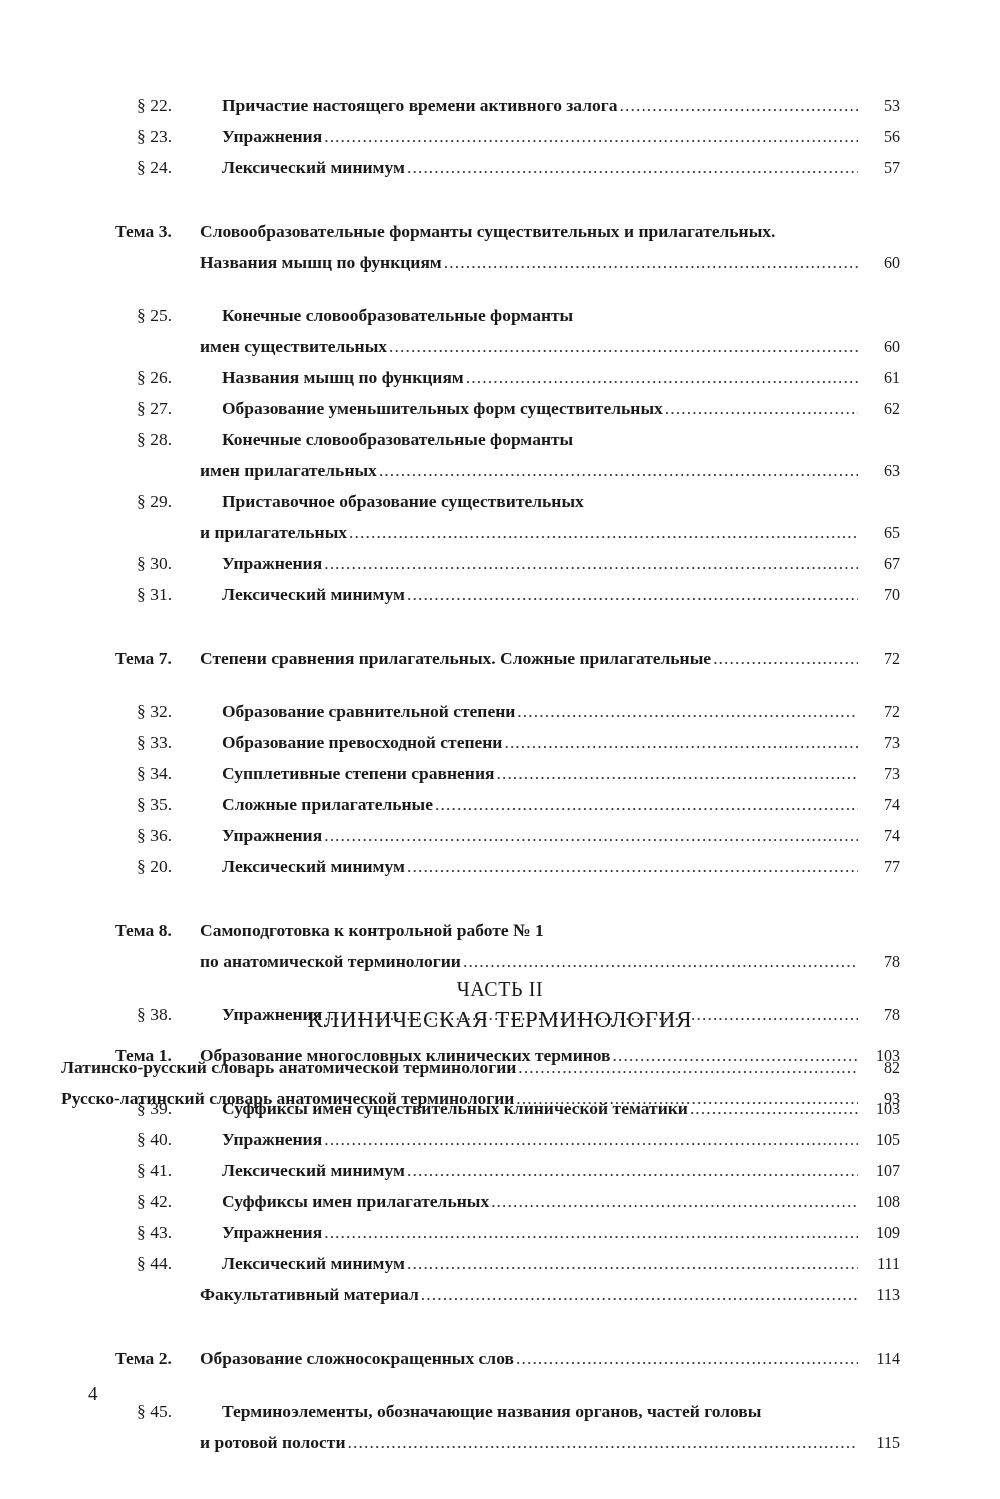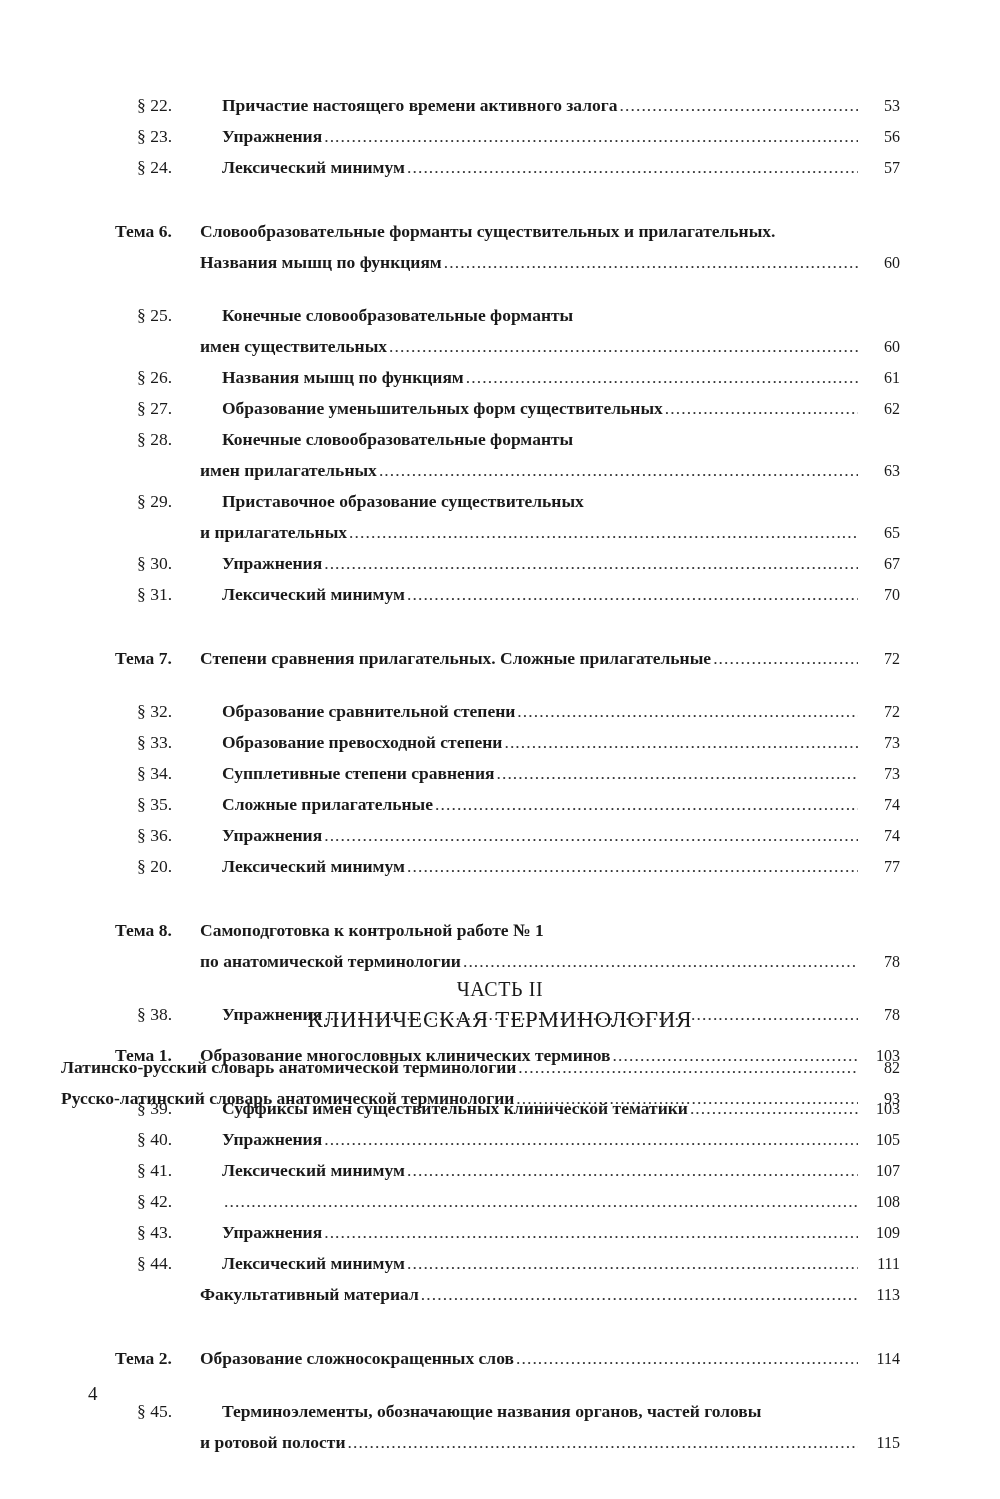--- a/index.html
+++ b/index.html
@@ -149,21 +149,21 @@
         <div class="pageno">56</div>
       </div>
       <div class="entry">
         <div class="label sec">§ 24.</div>
         <div class="title">Лексический минимум</div>
         <div class="dots">.........................................................................................................................................</div>
         <div class="pageno">57</div>
       </div>
       <div style="height: 33px;"></div>
       <div class="entry">
-        <div class="label theme">Тема 6.</div>
+        <div class="label theme">Тема 3.</div>
         <div class="title bold">Словообразовательные форманты существительных и прилагательных.</div>
         <div class="dots none">.........................................................................................................................................</div>
         <div class="pageno empty"></div>
       </div>
       <div class="entry cont">
         <div class="label theme"></div>
         <div class="title bold">Названия мышц по функциям</div>
         <div class="dots">.........................................................................................................................................</div>
         <div class="pageno">60</div>
       </div>
@@ -331,20 +331,21 @@
         <div class="pageno">105</div>
       </div>
       <div class="entry">
         <div class="label sec">§ 41.</div>
         <div class="title">Лексический минимум</div>
         <div class="dots">.........................................................................................................................................</div>
         <div class="pageno">107</div>
       </div>
       <div class="entry">
         <div class="label sec">§ 42.</div>
+        <div class="title">Суффиксы имен прилагательных</div>
         <div class="dots">.........................................................................................................................................</div>
         <div class="pageno">108</div>
       </div>
       <div class="entry">
         <div class="label sec">§ 43.</div>
         <div class="title">Упражнения</div>
         <div class="dots">.........................................................................................................................................</div>
         <div class="pageno">109</div>
       </div>
       <div class="entry">

